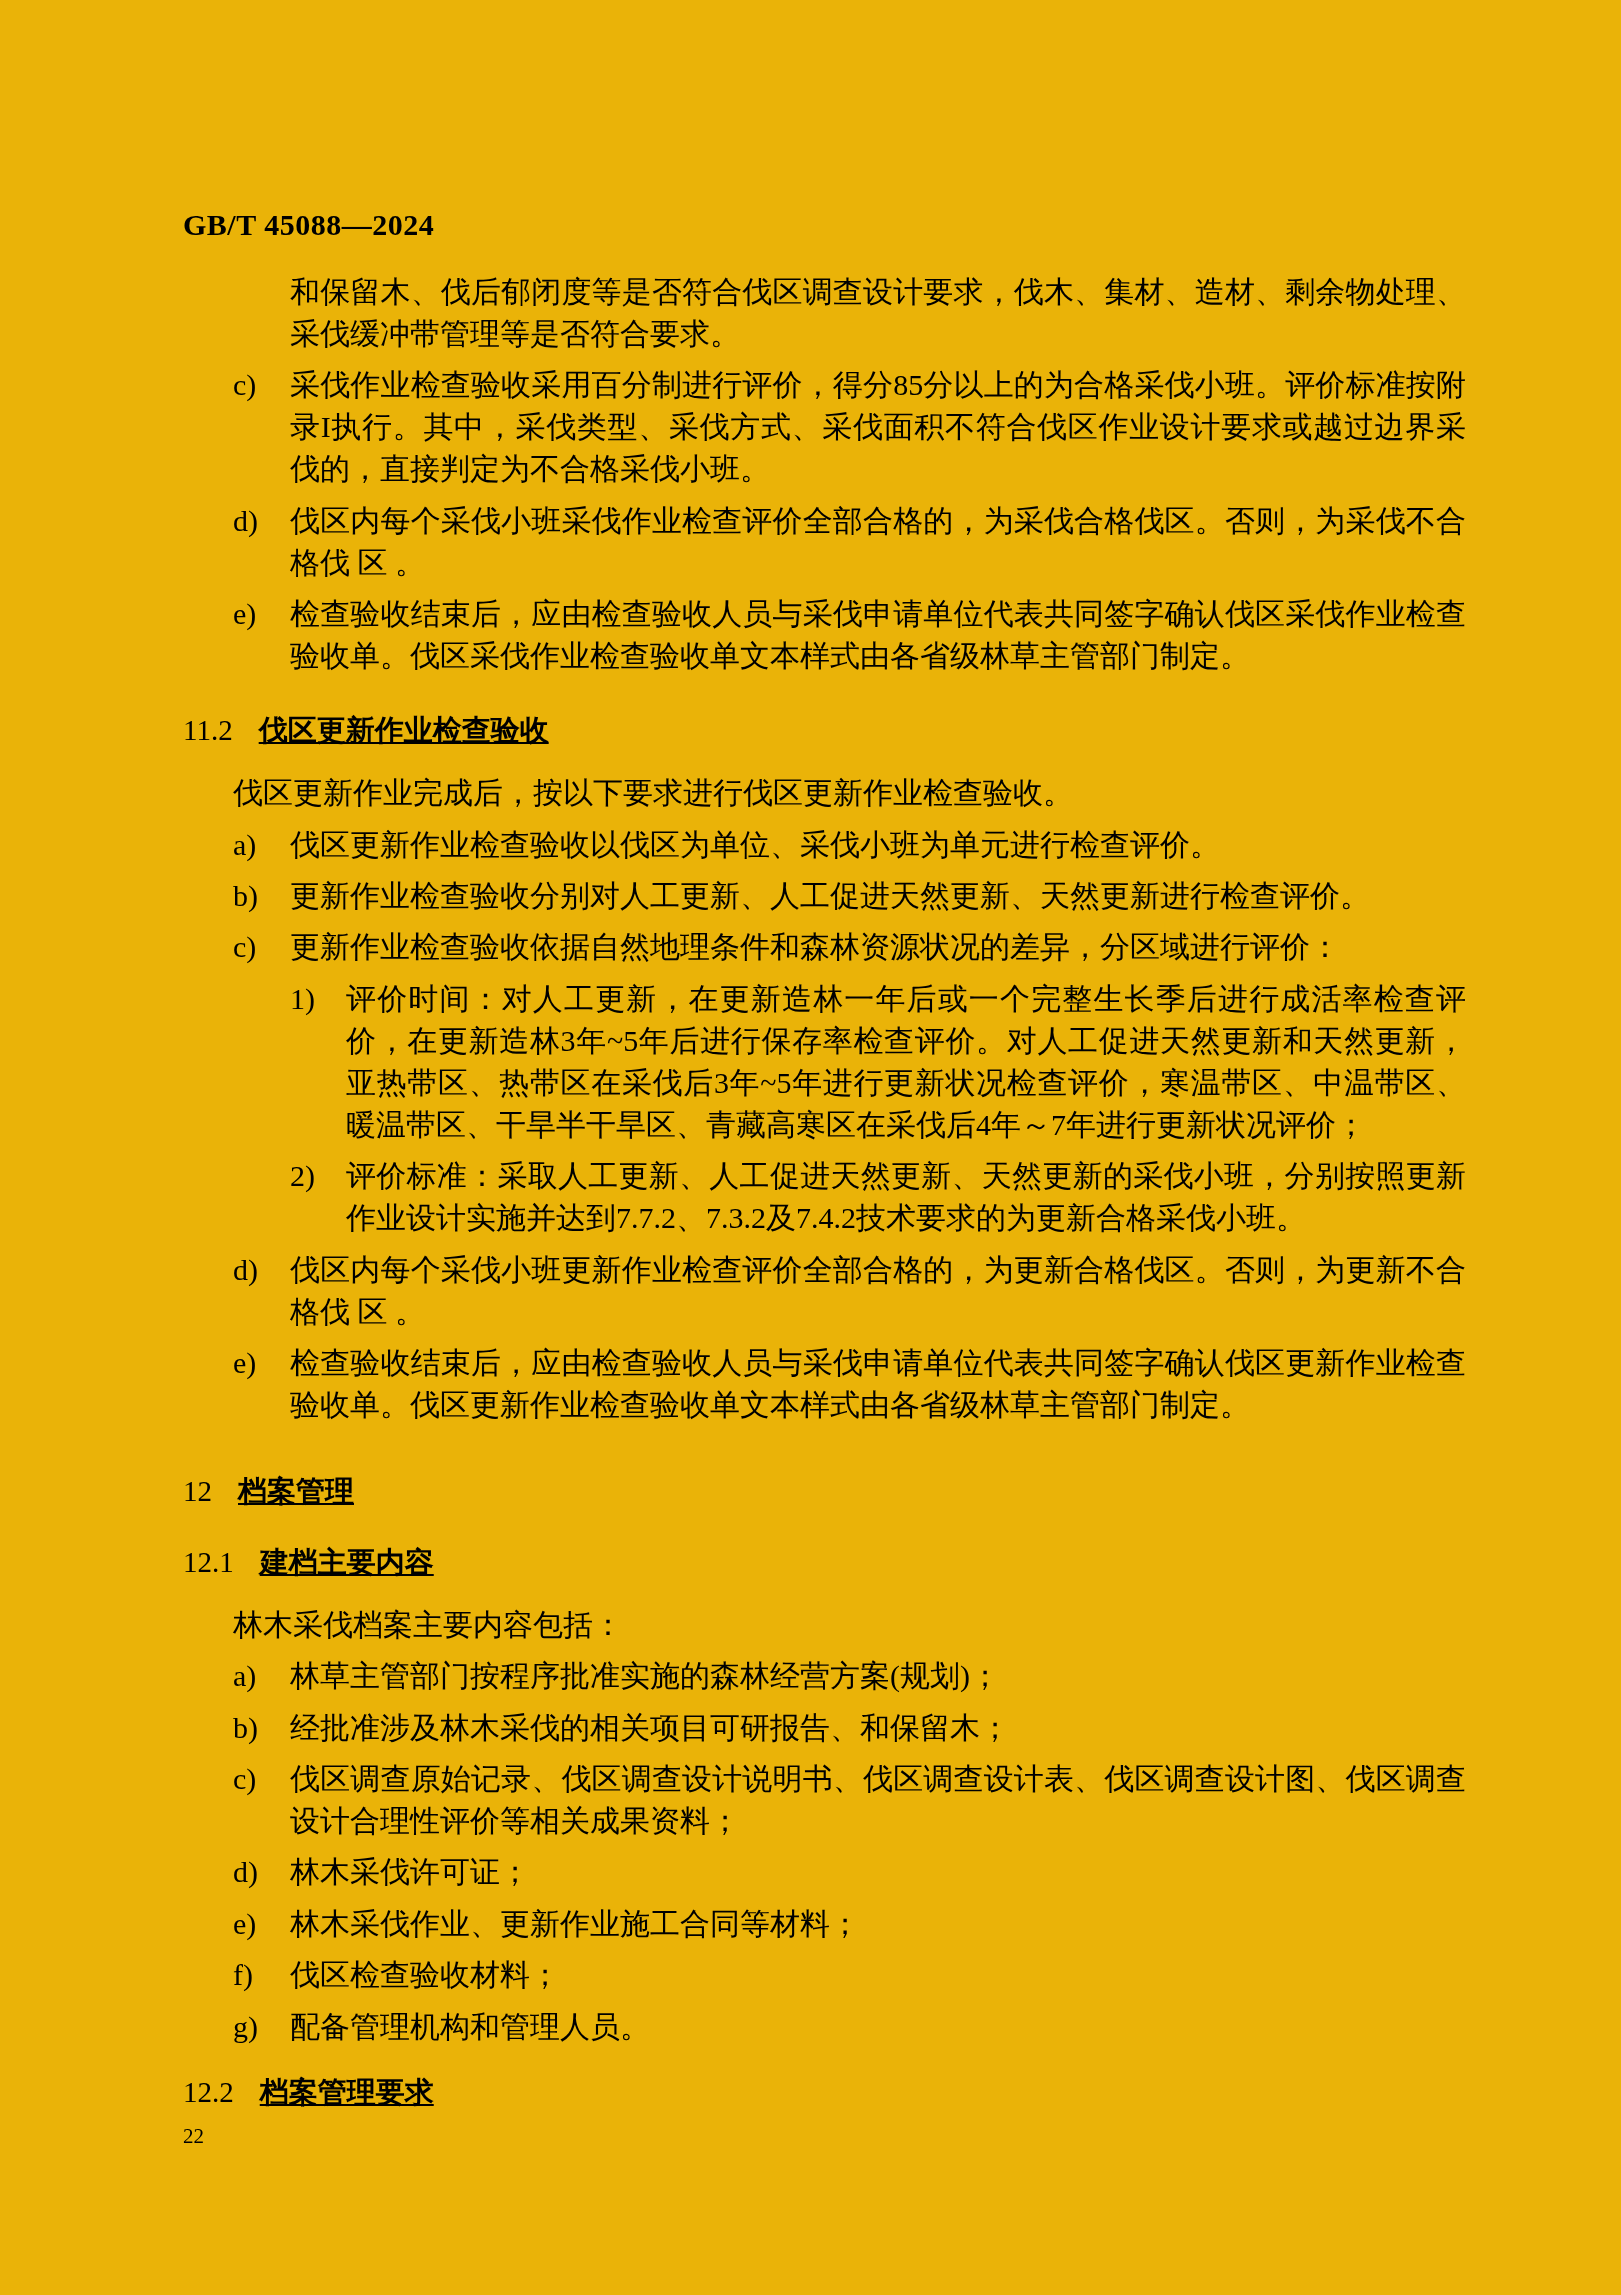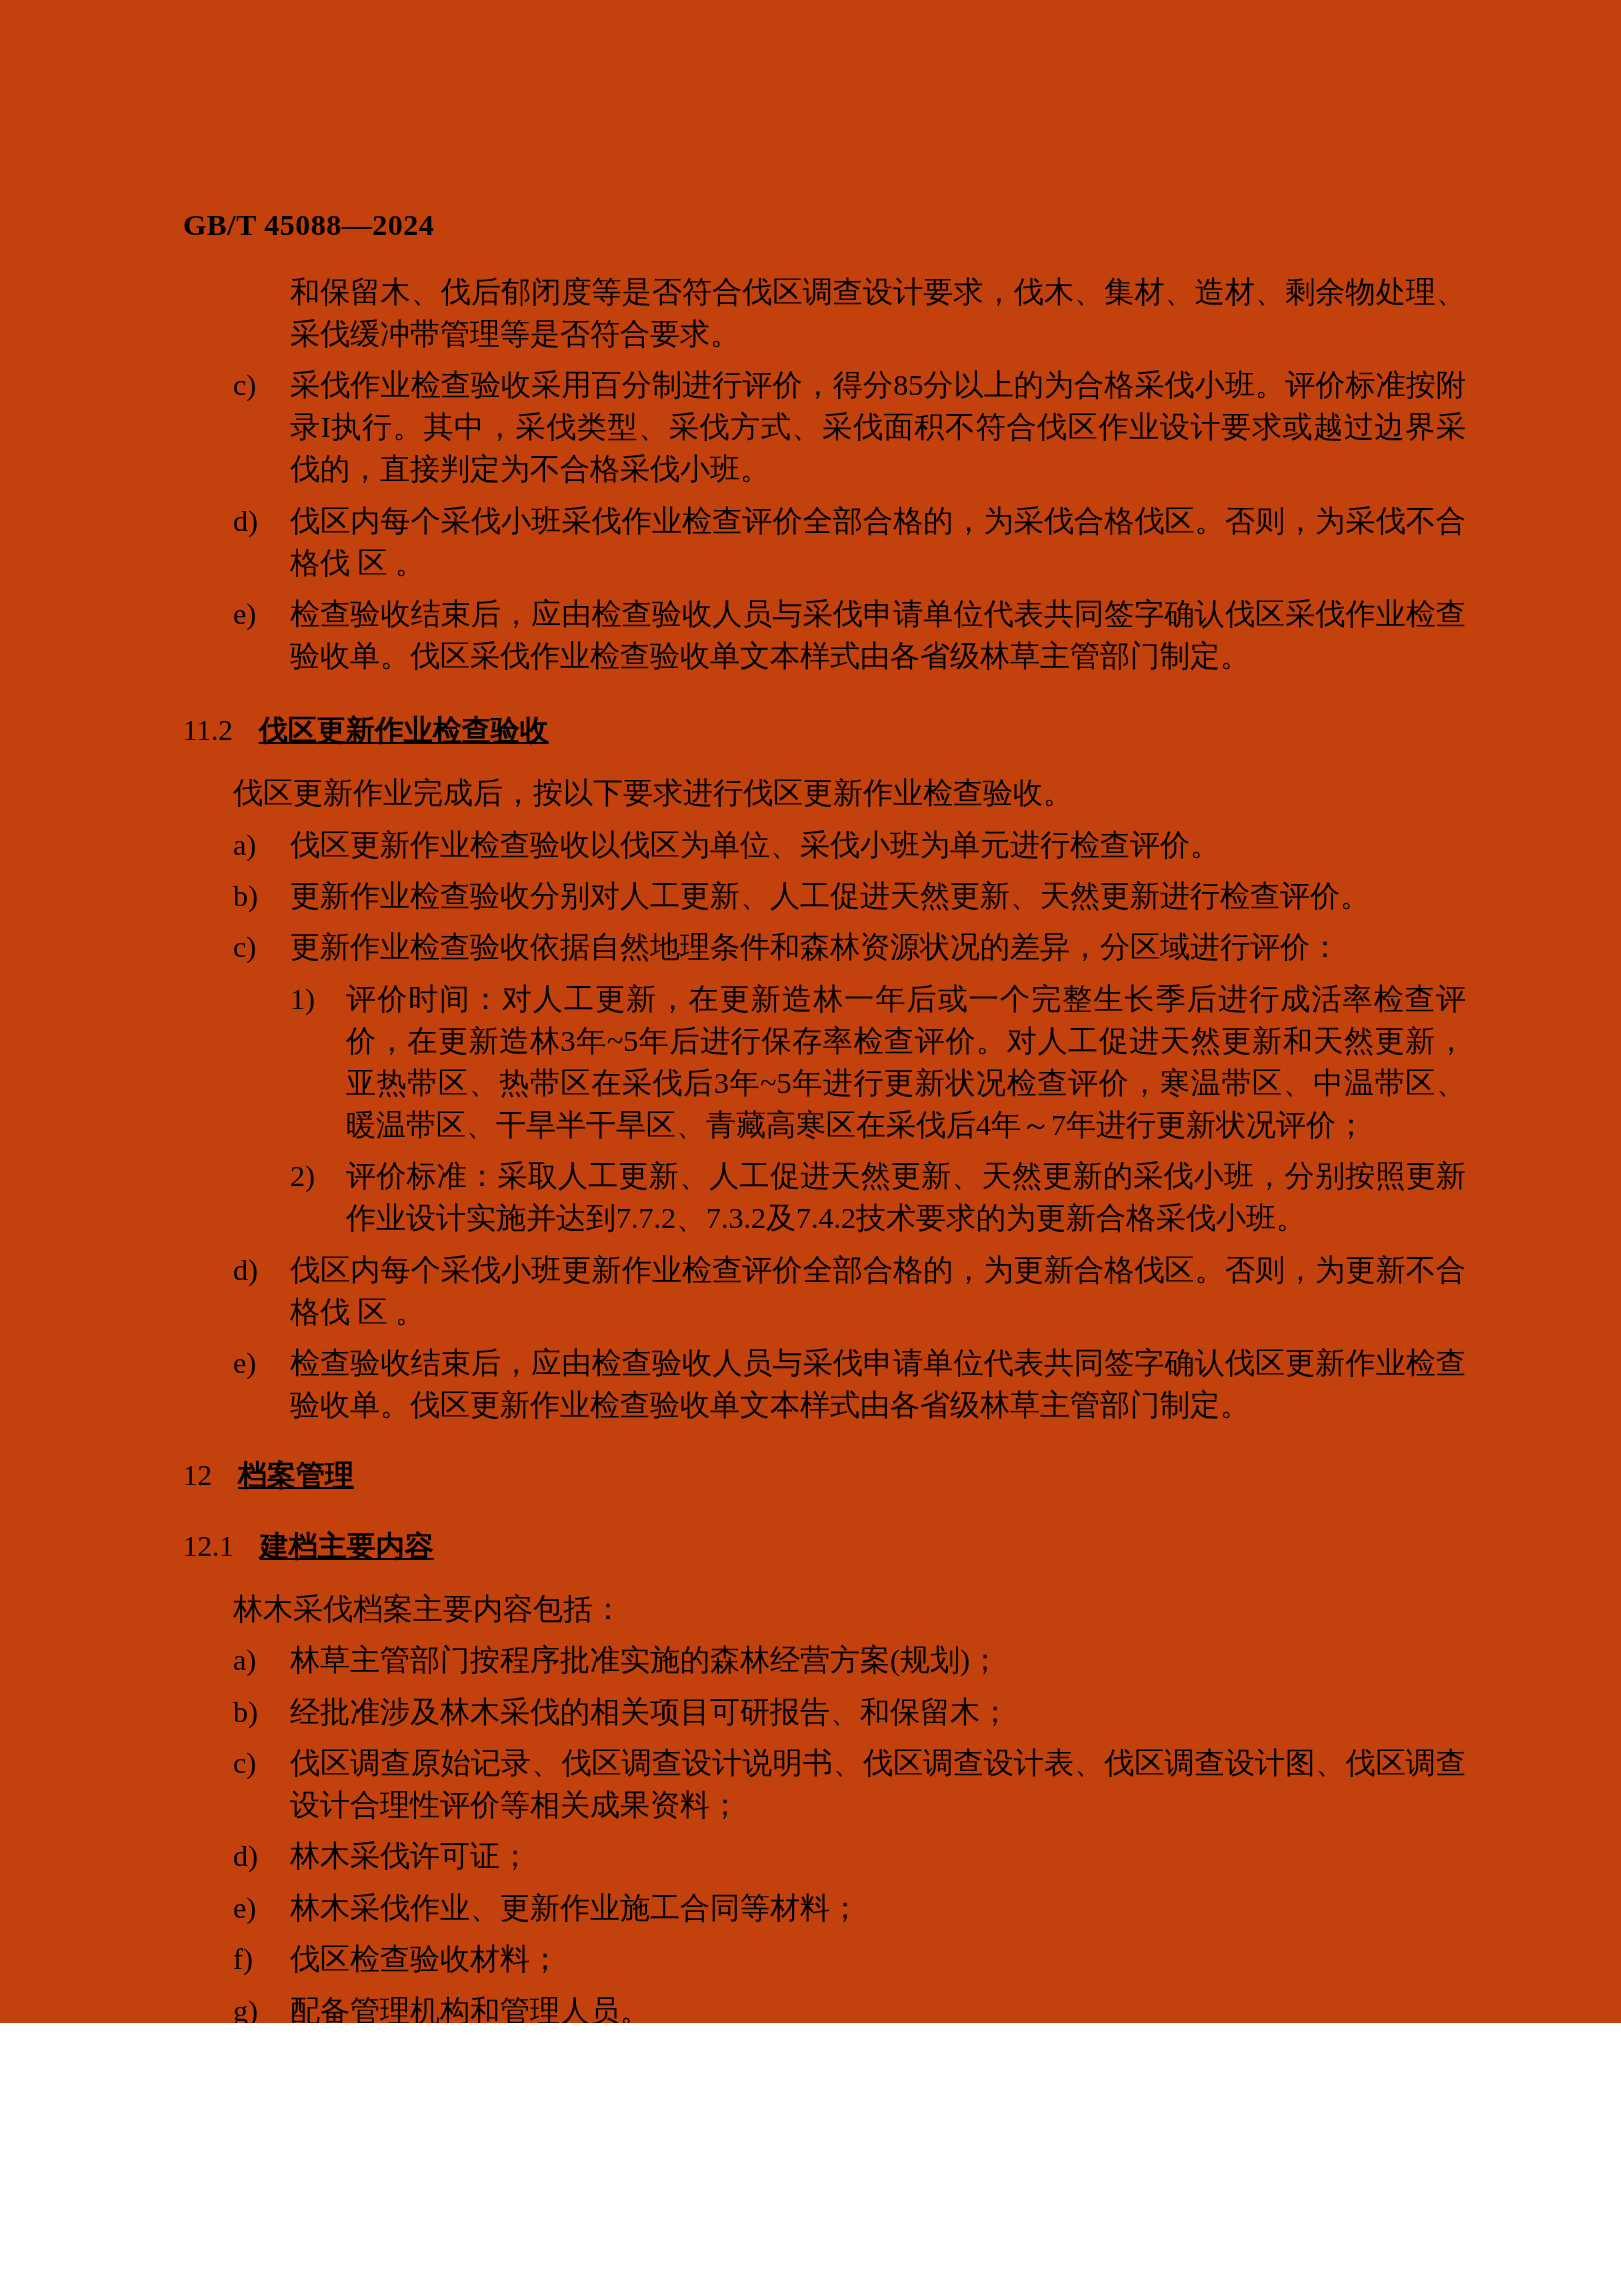--- a/index.html
+++ b/index.html
@@ -1,20 +1,20 @@
 <!DOCTYPE html>
 <html style="font-size:8.3px"><head>
 <meta charset="utf-8">
 <style>
   * { margin:0; padding:0; box-sizing:border-box; }
   html,body { background:#ffffff; }
   .page {
     position:relative;
-    width:1622px; height:2023px;
-    background:#c2410c; color:#000000;
+    width:1622px; height:2295px;
+    background:#eab308; color:#000000;
     font-family:"Liberation Serif","DejaVu Serif",serif;
     overflow:hidden;
   }
   .doc-header {
     position:absolute; left:183px; top:208px;
     font-size:30px; font-weight:bold; letter-spacing:0.5px;
     font-family:"Liberation Serif","DejaVu Serif",serif;
   }
   .content {
     position:absolute; left:183px; top:271px; width:1283px;
@@ -26,21 +26,21 @@
   .list-item { display:flex; margin-top:9.4px; padding-left:50px; }
   .item-label { flex:0 0 57px; }
   .item-text { flex:1; text-align:justify; }
   .sub-item { display:flex; margin-top:9.4px; }
   .sub-label { flex:0 0 56px; }
   .sub-text { flex:1; text-align:justify; }
   .sec-h { display:flex; align-items:baseline; font-size:29px; line-height:42px; font-weight:normal; }
   .sec-num { font-family:"Liberation Serif","DejaVu Serif",serif; }
   .sec-title { margin-left:26px; font-family:"Liberation Sans","DejaVu Sans",sans-serif; font-weight:bold;text-decoration:underline; }
   .h-11-2 { margin-top:32px; }
-  .h-12   { margin-top:28px;align-items:flex-end; }
+  .h-12   { margin-top:44px;align-items:flex-end; }
   .h-12-1 { margin-top:29px; }
   .h-12-2 { margin-top:23px; }
   .intro { margin-top:21px; text-indent:50px; }
   .final-para { margin-top:21px; text-indent:50px; }
   .page-num { margin-top:8.3px; font-size:21px; line-height:31px; }
 </style>
 </head>
 <body>
 
 <div class="page">

